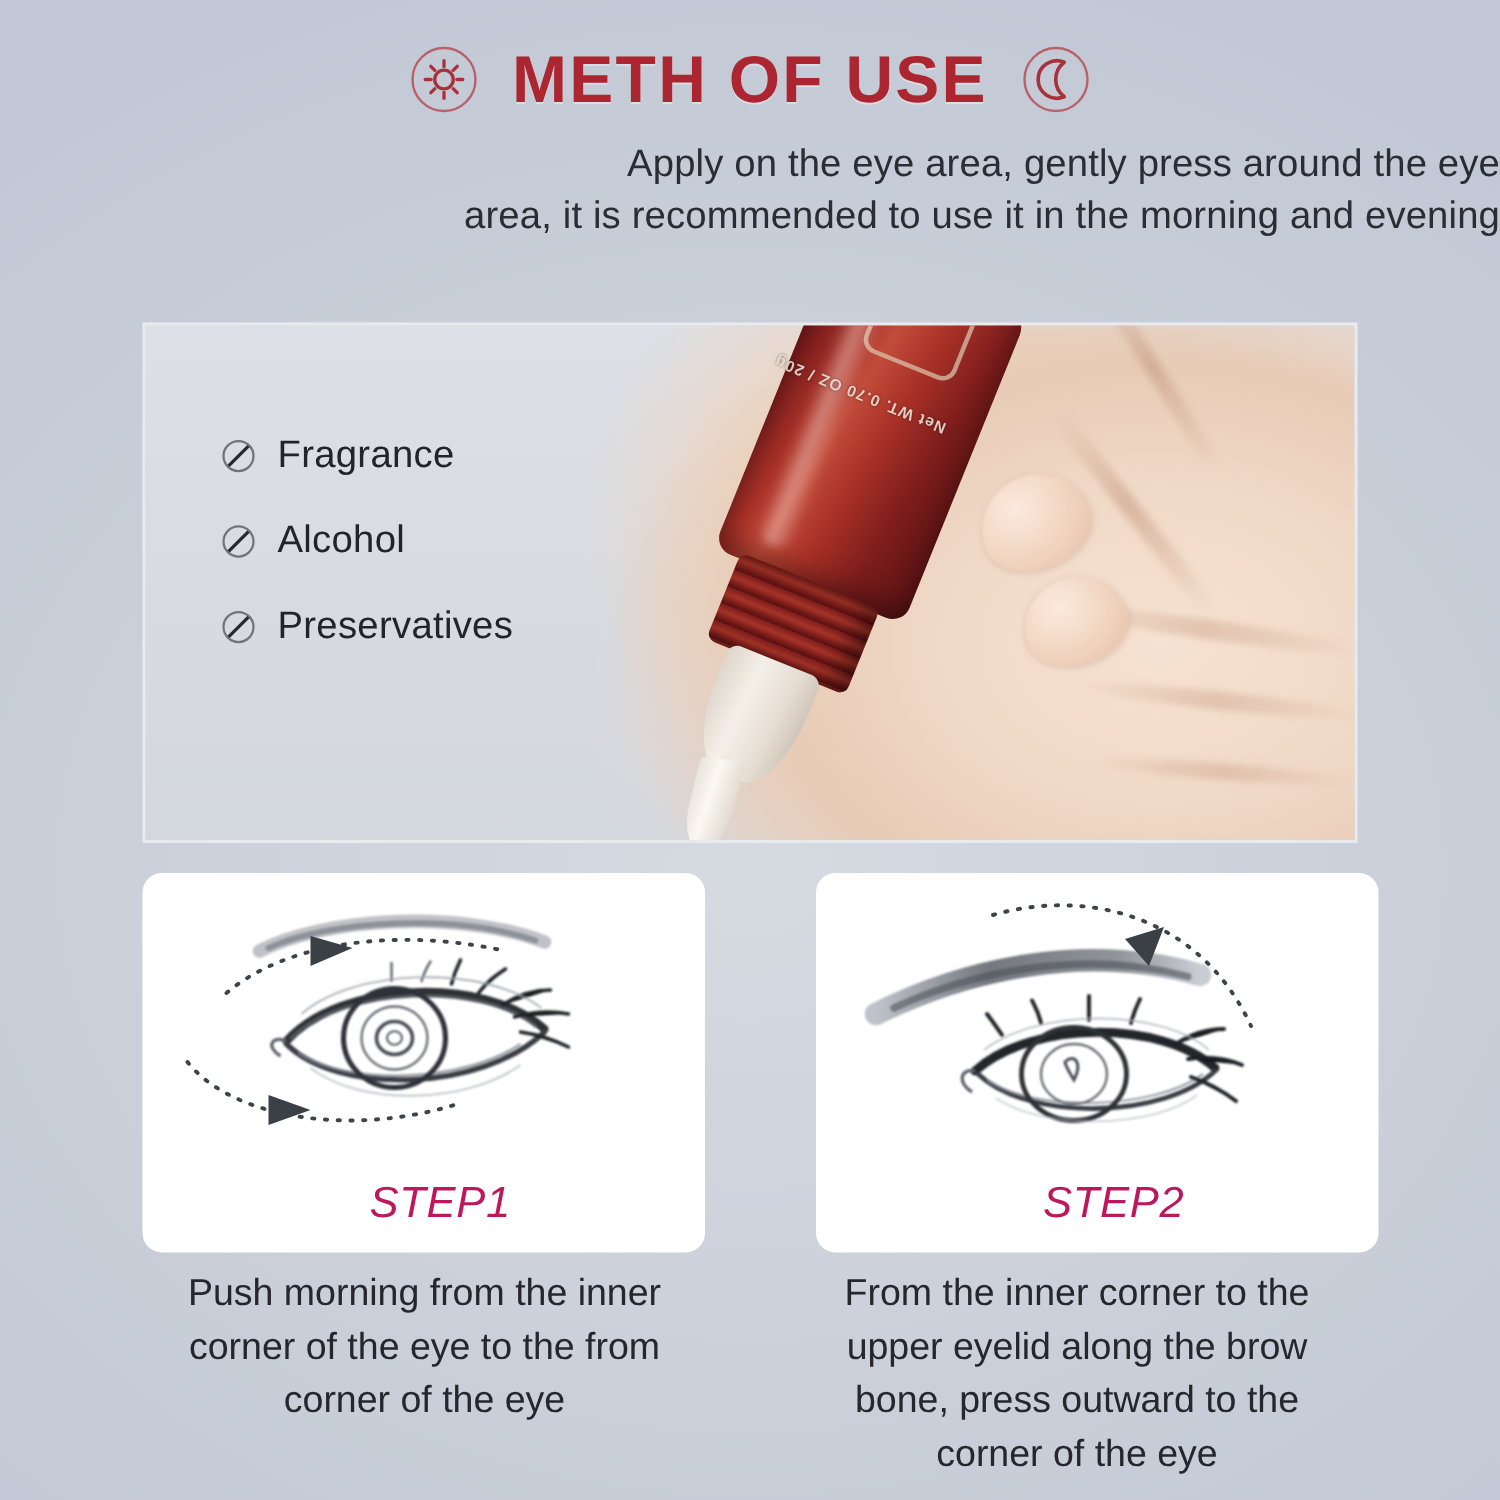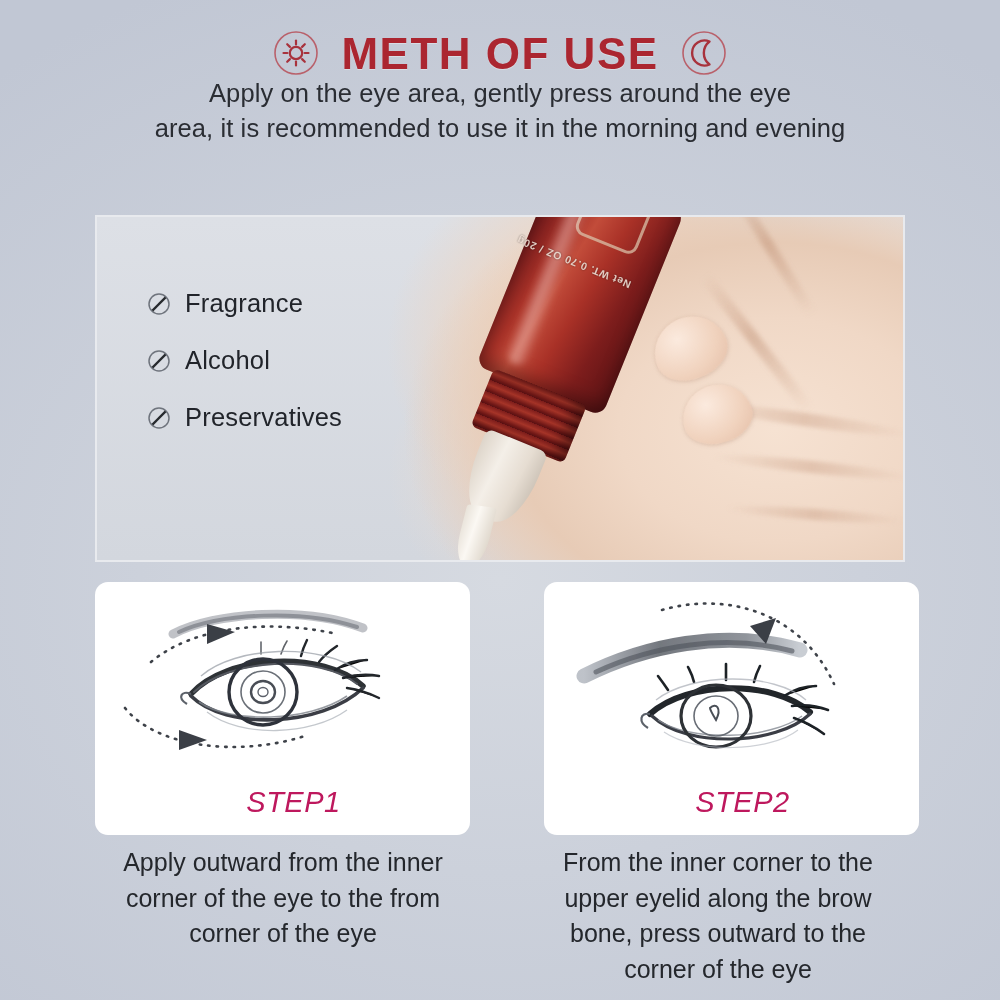--- a/index.html
+++ b/index.html
@@ -32,24 +32,26 @@
     font-weight: bold;
     letter-spacing: 1.5px;
     color: #ab2630;
     text-shadow: 0 1px 0 rgba(255,255,255,.35);
     line-height: 1;
     white-space: nowrap;
   }
   .badge-icon { width: 46px; height: 46px; flex: 0 0 46px; display:block; }
 
   .subtitle {
+    margin-top: 16px;
     font-size: 25.5px;
     color: #2a2d33;
     line-height: 1.38;
     letter-spacing: .1px;
+    text-align: right;
   }
   .subtitle div { white-space: nowrap; }
 
   
   .hero {
     position: absolute;
     left: 95px; top: 215px; width: 810px; height: 347px;
     background: #d4d8df;
     border: 2px solid #e8eaee;
     overflow: hidden;
@@ -385,21 +387,21 @@
         </g>
 
         <path d="M118 22 C180 4 256 22 290 96" fill="none" stroke="#3e4249" stroke-width="2.6" stroke-linecap="round" stroke-dasharray="1.5 7"></path>
         <polygon points="206,38 232,30 222,56" fill="#3b3f46"></polygon>
       </svg>
     </span>
     <span class="step-label">STEP2</span>
   </div>
 
   <div class="step-caption left">
-    <div>Apply outward from the inner</div>
+    <div>Push morning from the inner</div>
     <div>corner of the eye to the from</div>
     <div>corner of the eye</div>
   </div>
 
   <div class="step-caption right">
     <div>From the inner corner to the</div>
     <div>upper eyelid along the  brow</div>
     <div>bone, press outward to the</div>
     <div>corner of the eye</div>
   </div>

